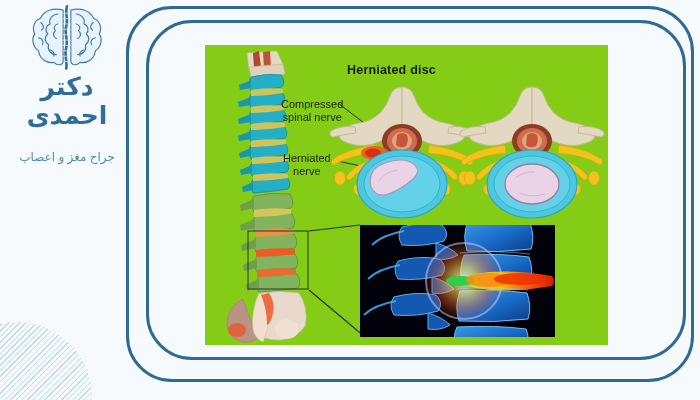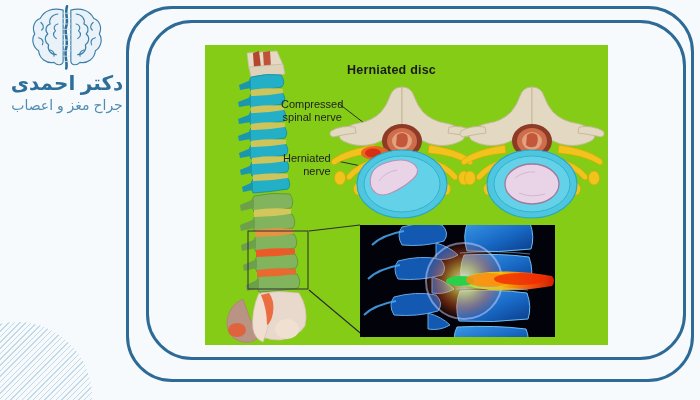--- a/index.html
+++ b/index.html
@@ -36,30 +36,30 @@
     position: absolute;
     left: 6px;
     top: 4px;
     width: 122px;
     text-align: center;
     z-index: 6;
   }
   #logo-mark { width: 78px; height: 66px; margin: 0 auto; display: block; }
   #logo-title {
     margin-top: 2px;
-    font-size: 20px;
+    font-size: 25px;
     font-weight: 700;
     color: #2e6f99;
     direction: rtl;
     letter-spacing: .5px;
     line-height: 1.15;
   }
   #logo-sub {
-    margin-top: 2px;
-    font-size: 14px;
+    margin-top: 20px;
+    font-size: 12px;
     color: #4f8cb0;
     direction: rtl;
     letter-spacing: .2px;
   }
 
   
   .frame {
     position: absolute;
     border: 3px solid #2d6a96;
     border-radius: 46px;
@@ -95,21 +95,21 @@
 
   
   .callout {
     font-size: 11px;
     color: #222;
     line-height: 1.22;
     text-align: center;
     white-space: nowrap;
   }
   #label-compressed-nerve { left: 76px; top: 53px; }
-  #label-herniated-disc   { left: 78px; top: 107px; text-align: right; }
+  #label-herniated-disc   { left: 78px; top: 107px; }
 
   
   #mri-inset {
     left: 155px; top: 180px;
     width: 195px; height: 112px;
     background: #02030a;
     overflow: hidden;
   }
 
   svg { display: block; overflow: visible; }

